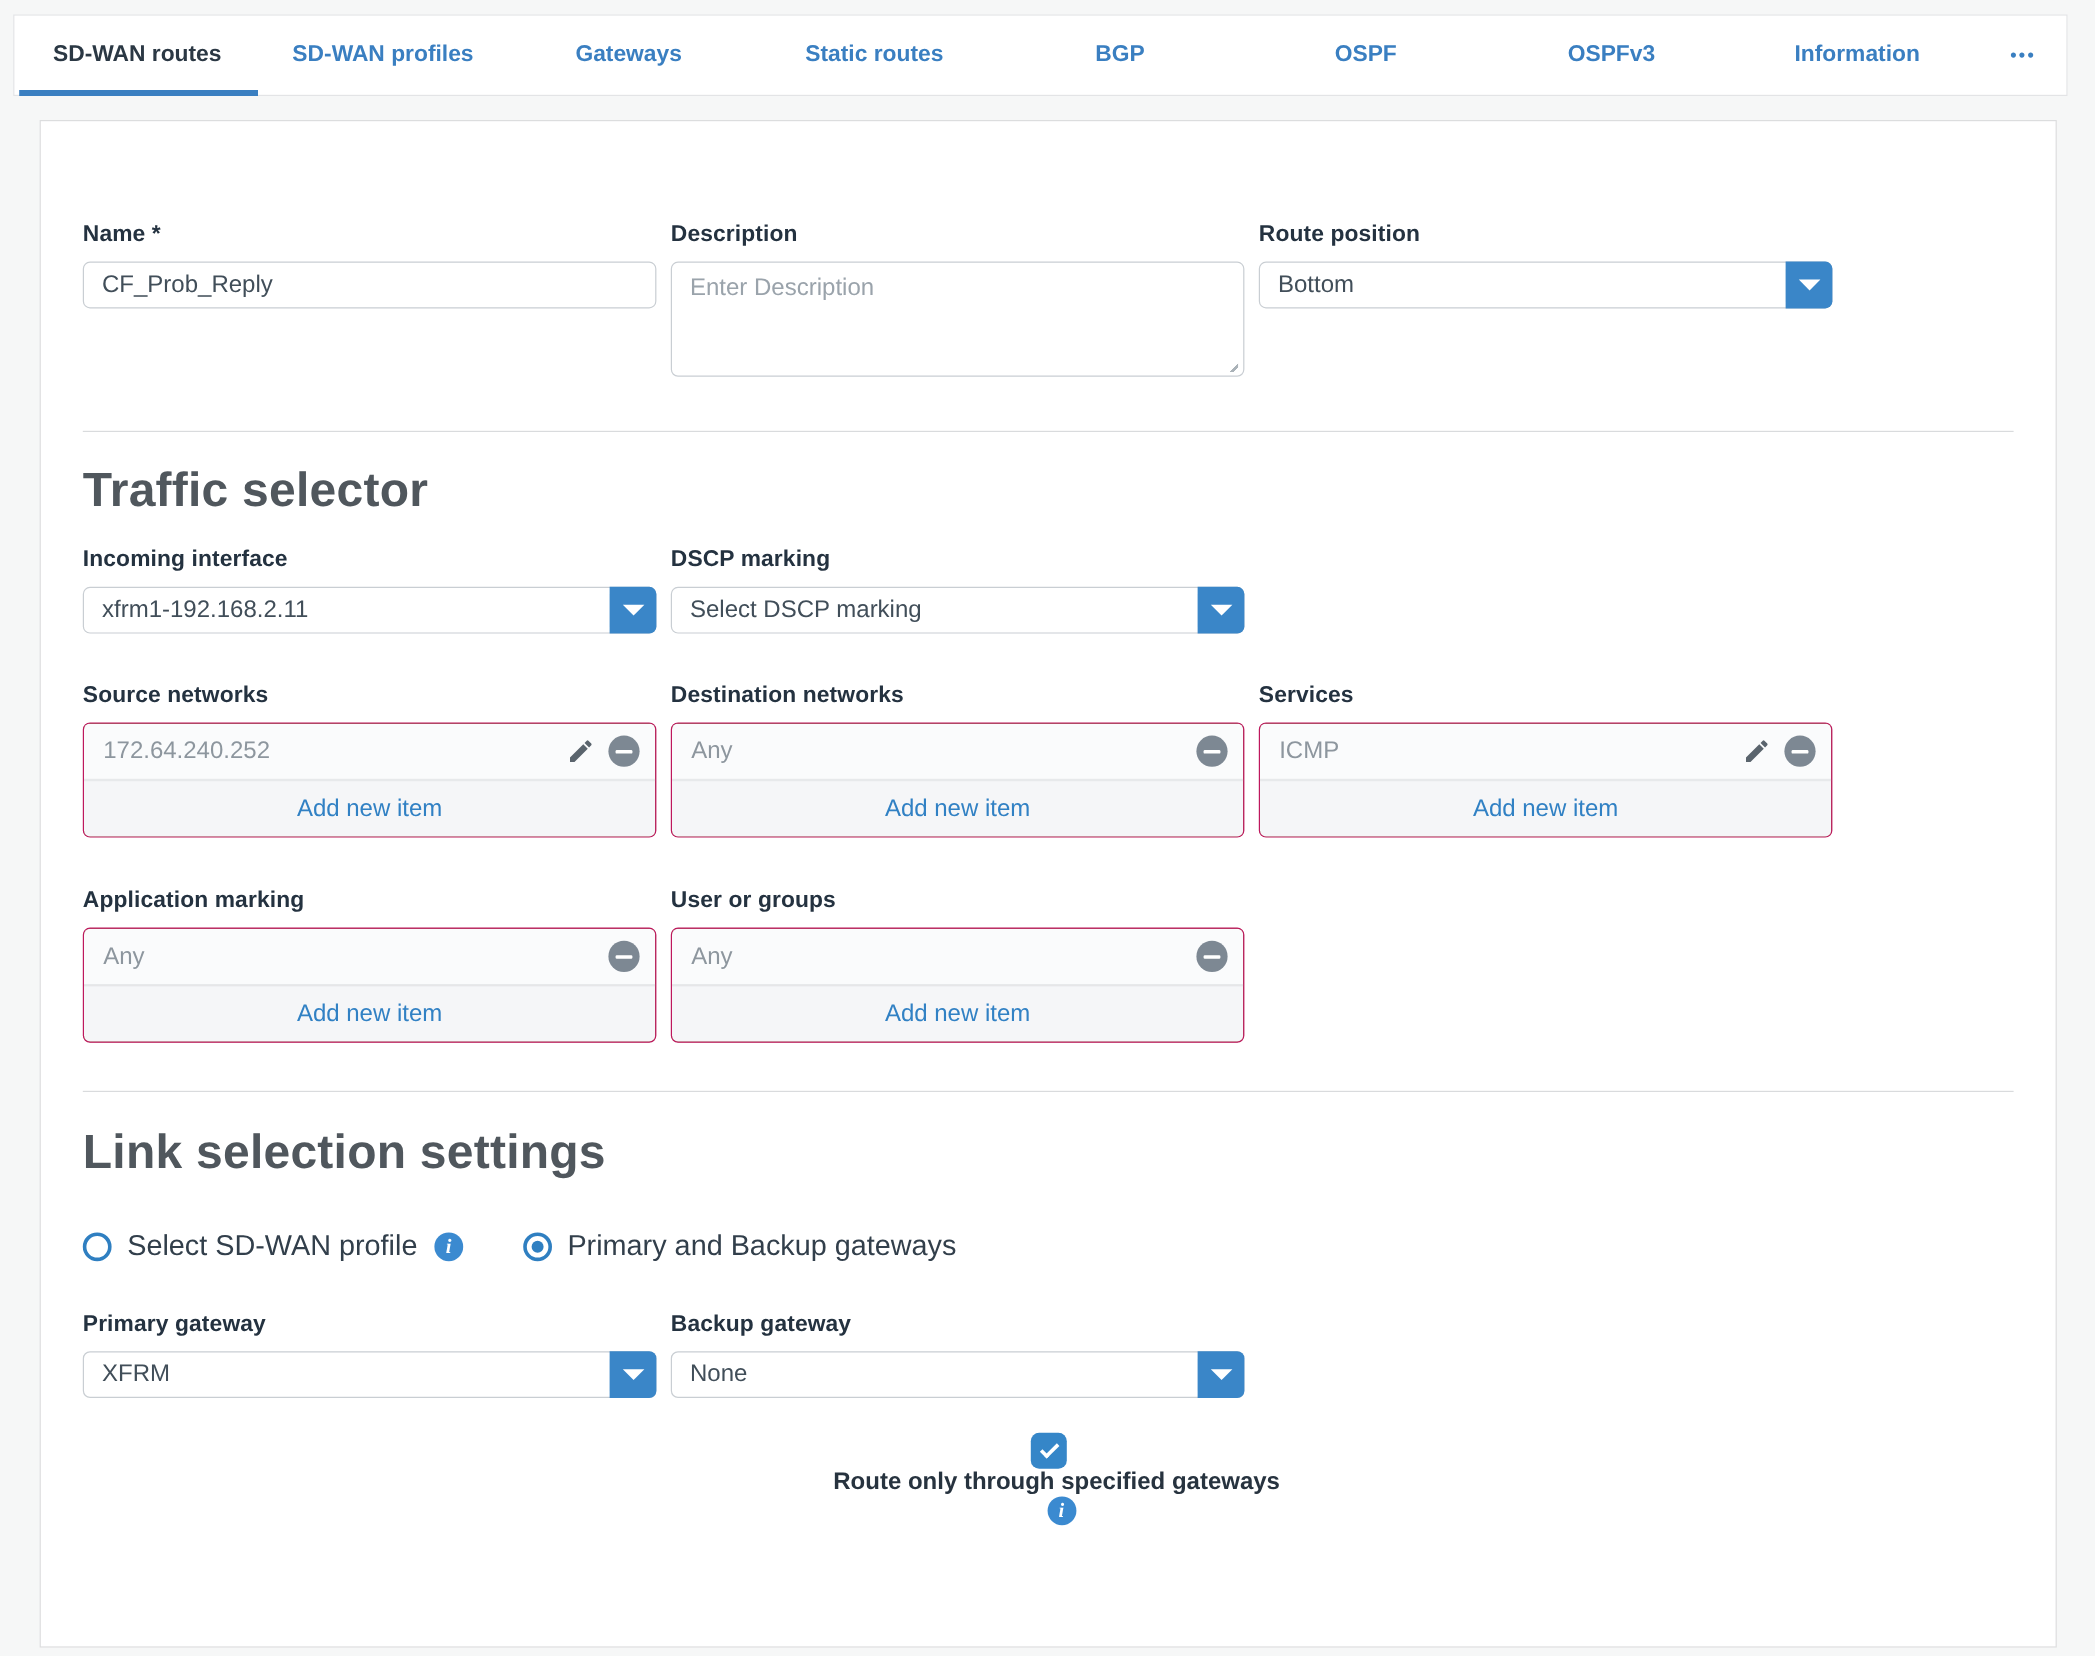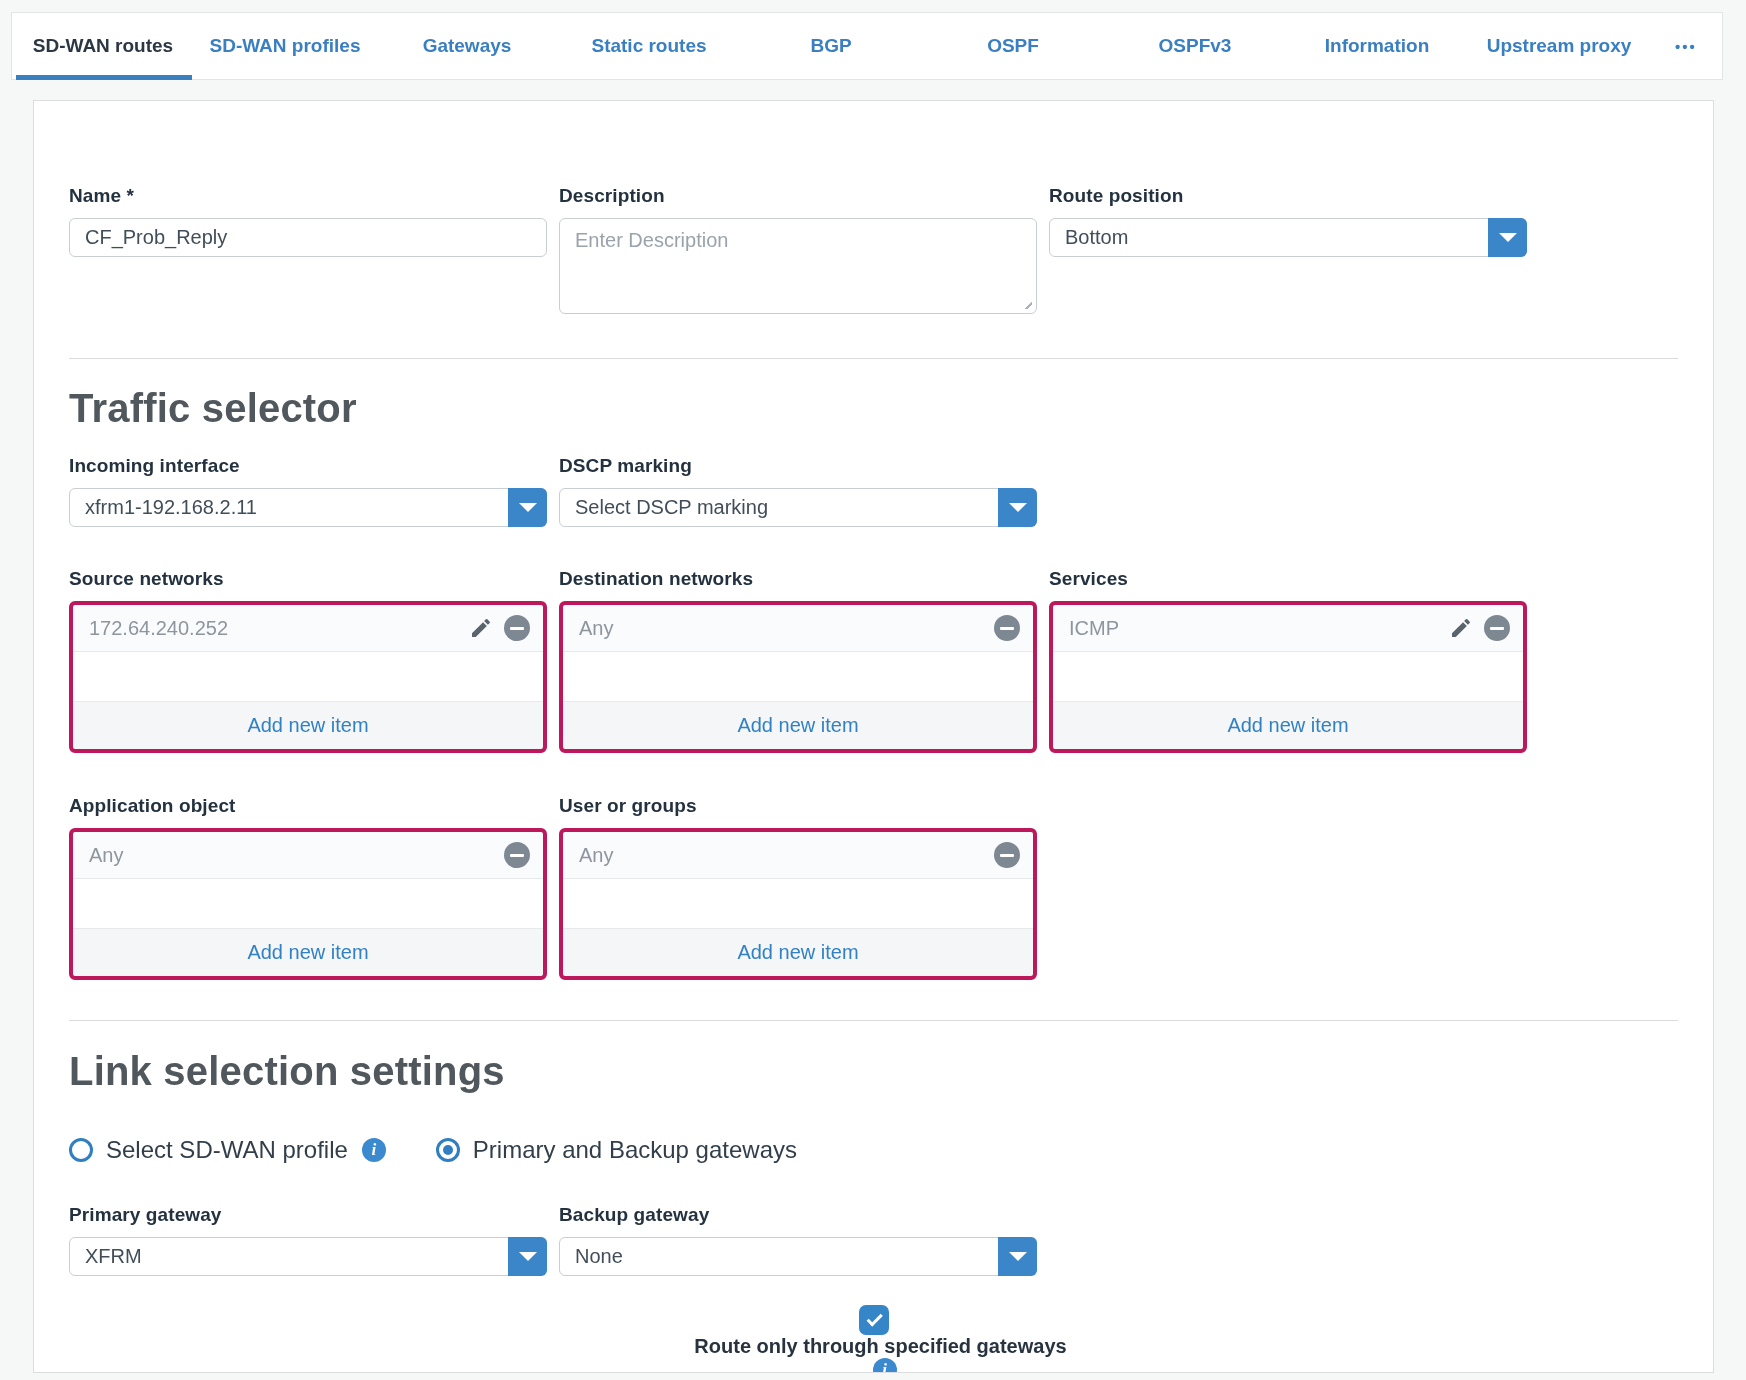--- a/index.html
+++ b/index.html
@@ -113,22 +113,22 @@
   }
   .caret {
     width:0; height:0;
     border-left:9px solid transparent;
     border-right:9px solid transparent;
     border-top:9px solid #ffffff;
   }
 
   
   .listbox {
-    width:100%; height:152px;
-    border:4px solid #be185d; border-radius:6px;
+    width:100%; height:96px;
+    border:1px solid #be185d; border-radius:6px;
     background:#7f1d1d;
     display:flex; flex-direction:column;
     overflow:hidden;
   }
   .list-item {
     flex:none; height:47px;
     display:flex; align-items:center;
     padding:0 13px 0 16px;
     background:#fafbfc;
     border-bottom:1px solid #e7e9eb;
@@ -235,23 +235,20 @@
     </div>
   <div class="tab">
       <span>OSPF</span>
     </div>
   <div class="tab">
       <span>OSPFv3</span>
     </div>
   <div class="tab">
       <span>Information</span>
     </div>
-  <div class="tab">
-      <span>Upstream proxy</span>
-    </div>
   <div class="tab-more">•••</div>
 </nav>
 
 <main class="card">
 
   <div class="row3 mt-row1">
     <div>
       <div class="field-label">Name *</div>
       <input class="text-input" type="text" value="CF_Prob_Reply" style="">
     </div>
@@ -343,21 +340,21 @@
         </div>
         <div class="list-fill"></div>
         <div class="add-bar">Add new item</div>
       </div>
     </div>
   </div>
 
   <div class="row3 mt-row4">
 
     <div>
-      <div class="field-label">Application object</div>
+      <div class="field-label">Application marking</div>
       <div class="listbox">
         <div class="list-item">
           <span>Any</span>
           <span class="grow"></span>
           <span class="icon-minus"></span>
         </div>
         <div class="list-fill"></div>
         <div class="add-bar">Add new item</div>
       </div>
     </div>

